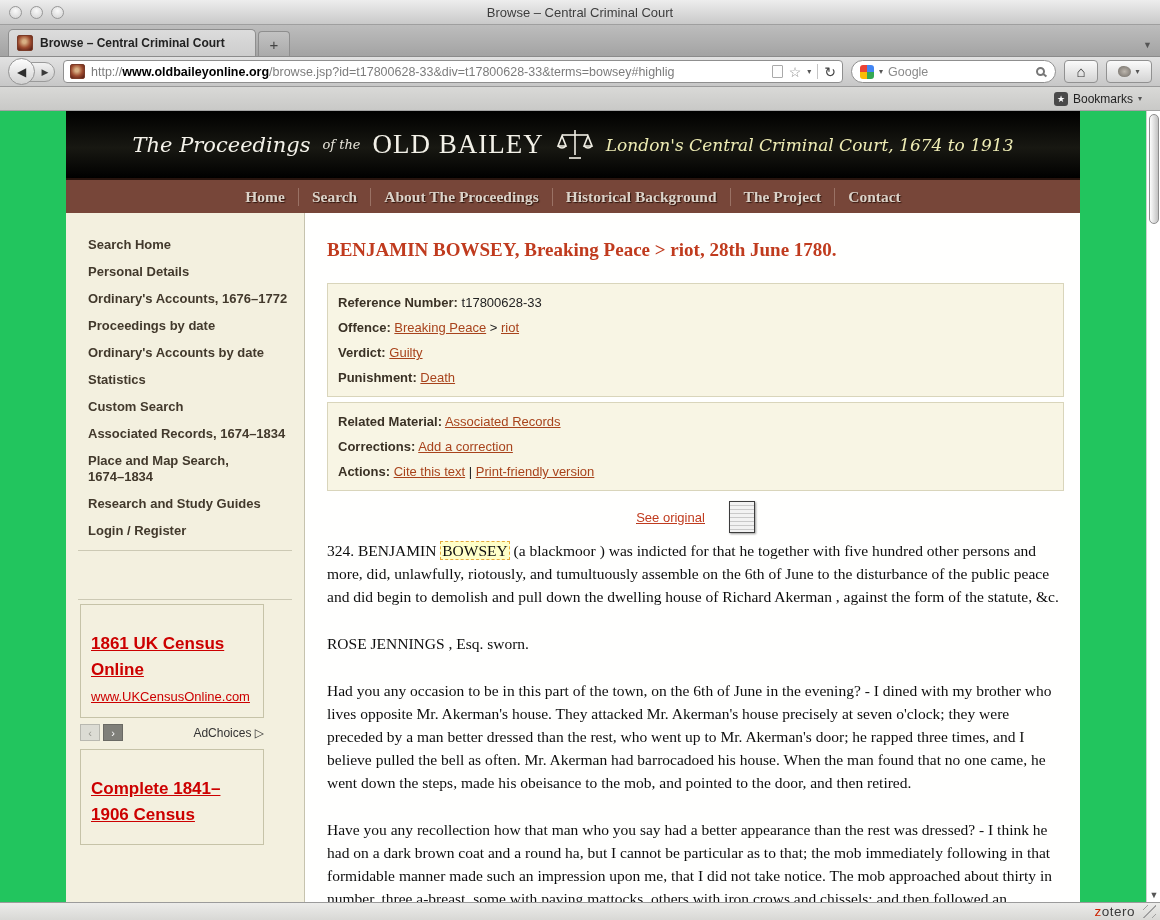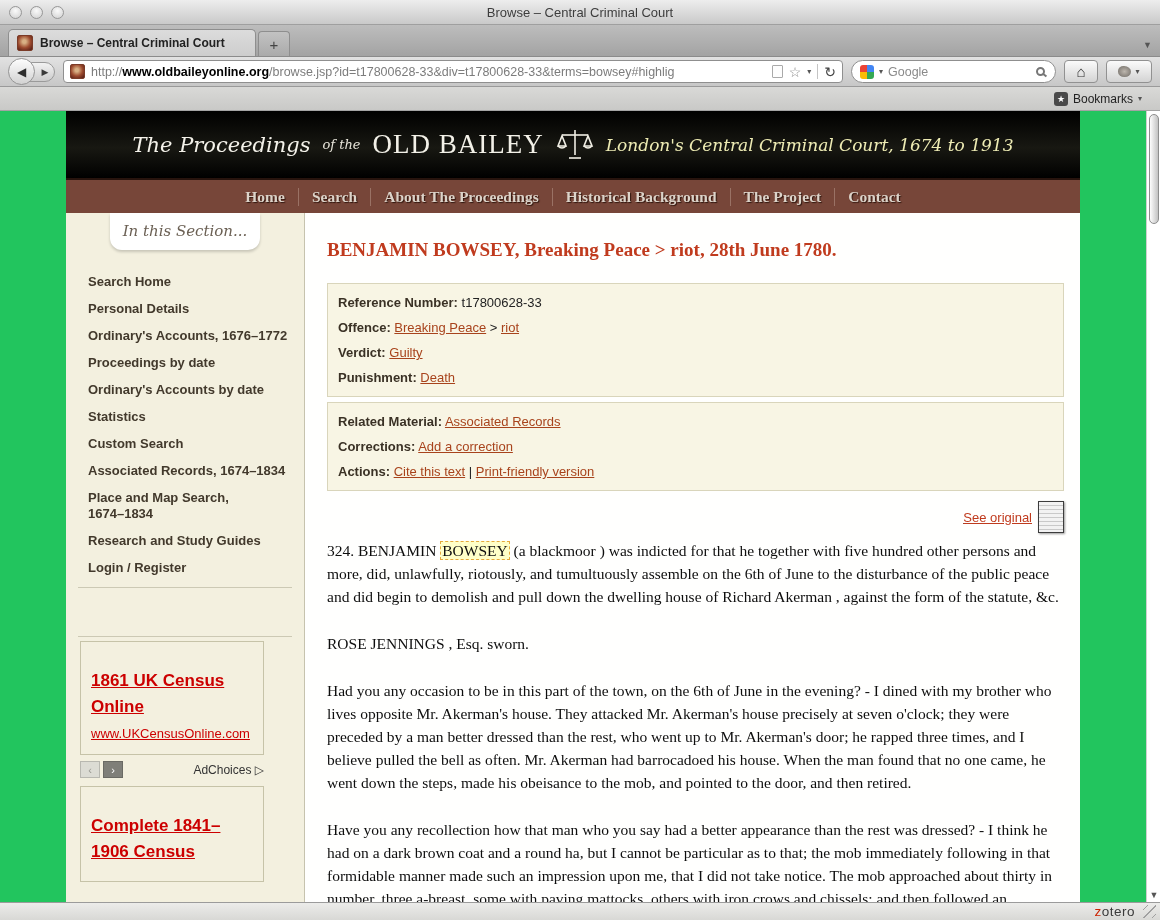--- a/index.html
+++ b/index.html
@@ -104,21 +104,21 @@
   .pg-next { background:#7f7f79; border:1px solid #6a6a64; color:#fff; margin-left:3px; }
   .adchoices { margin-left:auto; font-size:12px; color:#333; }
 
   .content { flex:1; background:#fffffe; padding:26px 16px 0 22px; min-width:0; }
   .article-title { font-family:Liberation Serif, serif; font-size:19px; font-weight:bold; color:#c03b1e; margin-bottom:22px; }
   .infobox { background:#f8f5e4; border:1px solid #d9d5bb; padding:6px 10px; }
   .infobox + .infobox { margin-top:5px; }
   .inforow { font-size:13px; color:#222; padding:5px 0; }
   .inforow .lbl { font-weight:bold; color:#3a3125; }
   .inforow a { color:#a8431c; text-decoration:underline; }
-  .seeorig { display:flex; justify-content:flex-end; align-items:center; gap:6px; margin:10px 0 6px;text-decoration:underline; }
+  .seeorig { display:flex; justify-content:center; align-items:center; gap:24px; margin:10px 0 6px;text-decoration:underline; }
   .seeorig a { font-size:13px; color:#c03b1e; text-decoration:underline; }
   .thumb { width:26px; height:32px; border:1px solid #3c3c3c; box-shadow:1px 1px 2px rgba(0,0,0,.4);
     background:repeating-linear-gradient(#f2f2f2 0 3px, #c9c9c9 3px 4px); }
   .prose { font-family:"Liberation Serif", serif; font-size:15.5px; line-height:23px; color:#0e0e0e; margin-bottom:24px; }
   .hl { background:#ffffc8; border:1px solid #e5a93d; border-style:dashed; padding:0 1px; }
 
   
   .scrollbar { position:absolute; top:0; right:0; width:14px; height:100%; background:#fff; border-left:1px solid #cfcfcf; }
   .sthumb { position:absolute; top:3px; left:1.5px; width:10px; height:110px; border-radius:6px;
     border:1px solid #8d8d8d; background:linear-gradient(90deg,#fdfdfd,#c2c2c2); }
@@ -212,21 +212,20 @@
       <a href="#">Search</a>
       <a href="#">About The Proceedings</a>
       <a href="#">Historical Background</a>
       <a href="#">The Project</a>
       <a href="#">Contact</a>
     </div>
 
     <div class="site-body">
 
       <div class="sidebar">
-        <div class="section-tab">In this Section...</div>
         <div class="side-list">
           <a href="#">Search Home</a>
           <a href="#">Personal Details</a>
           <a href="#">Ordinary's Accounts, 1676–1772</a>
           <a href="#">Proceedings by date</a>
           <a href="#">Ordinary's Accounts by date</a>
           <a href="#">Statistics</a>
           <a href="#">Custom Search</a>
           <a href="#">Associated Records, 1674–1834</a>
           <a href="#" style="width:150px">Place and Map Search, 1674–1834</a>

